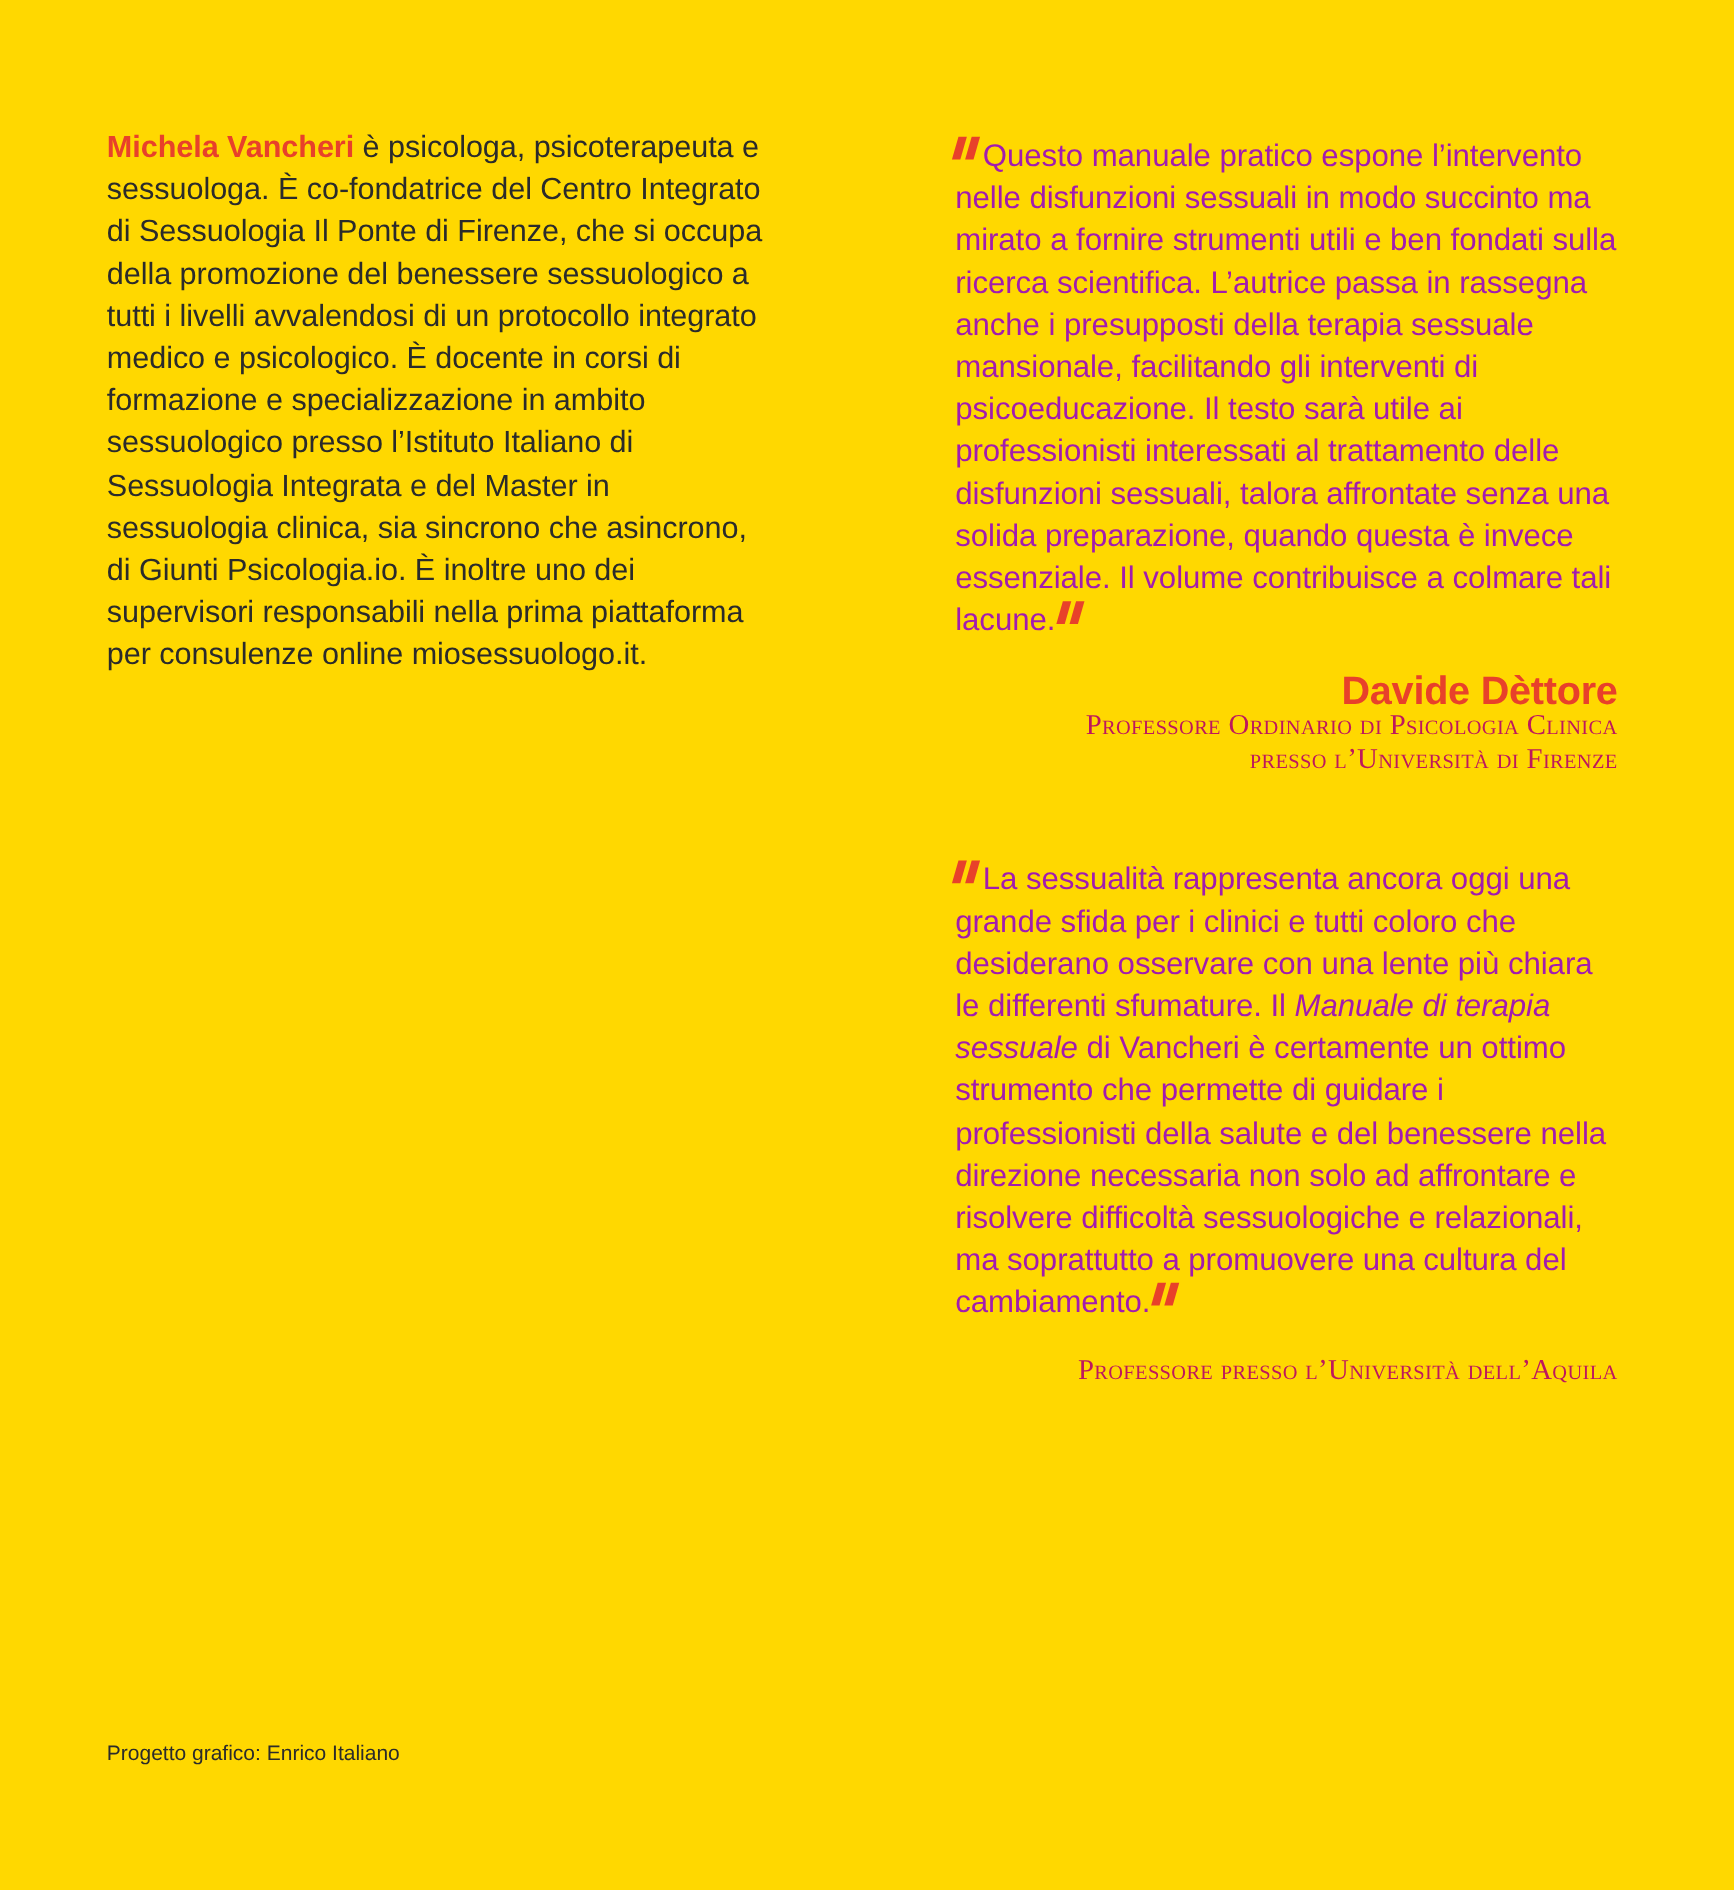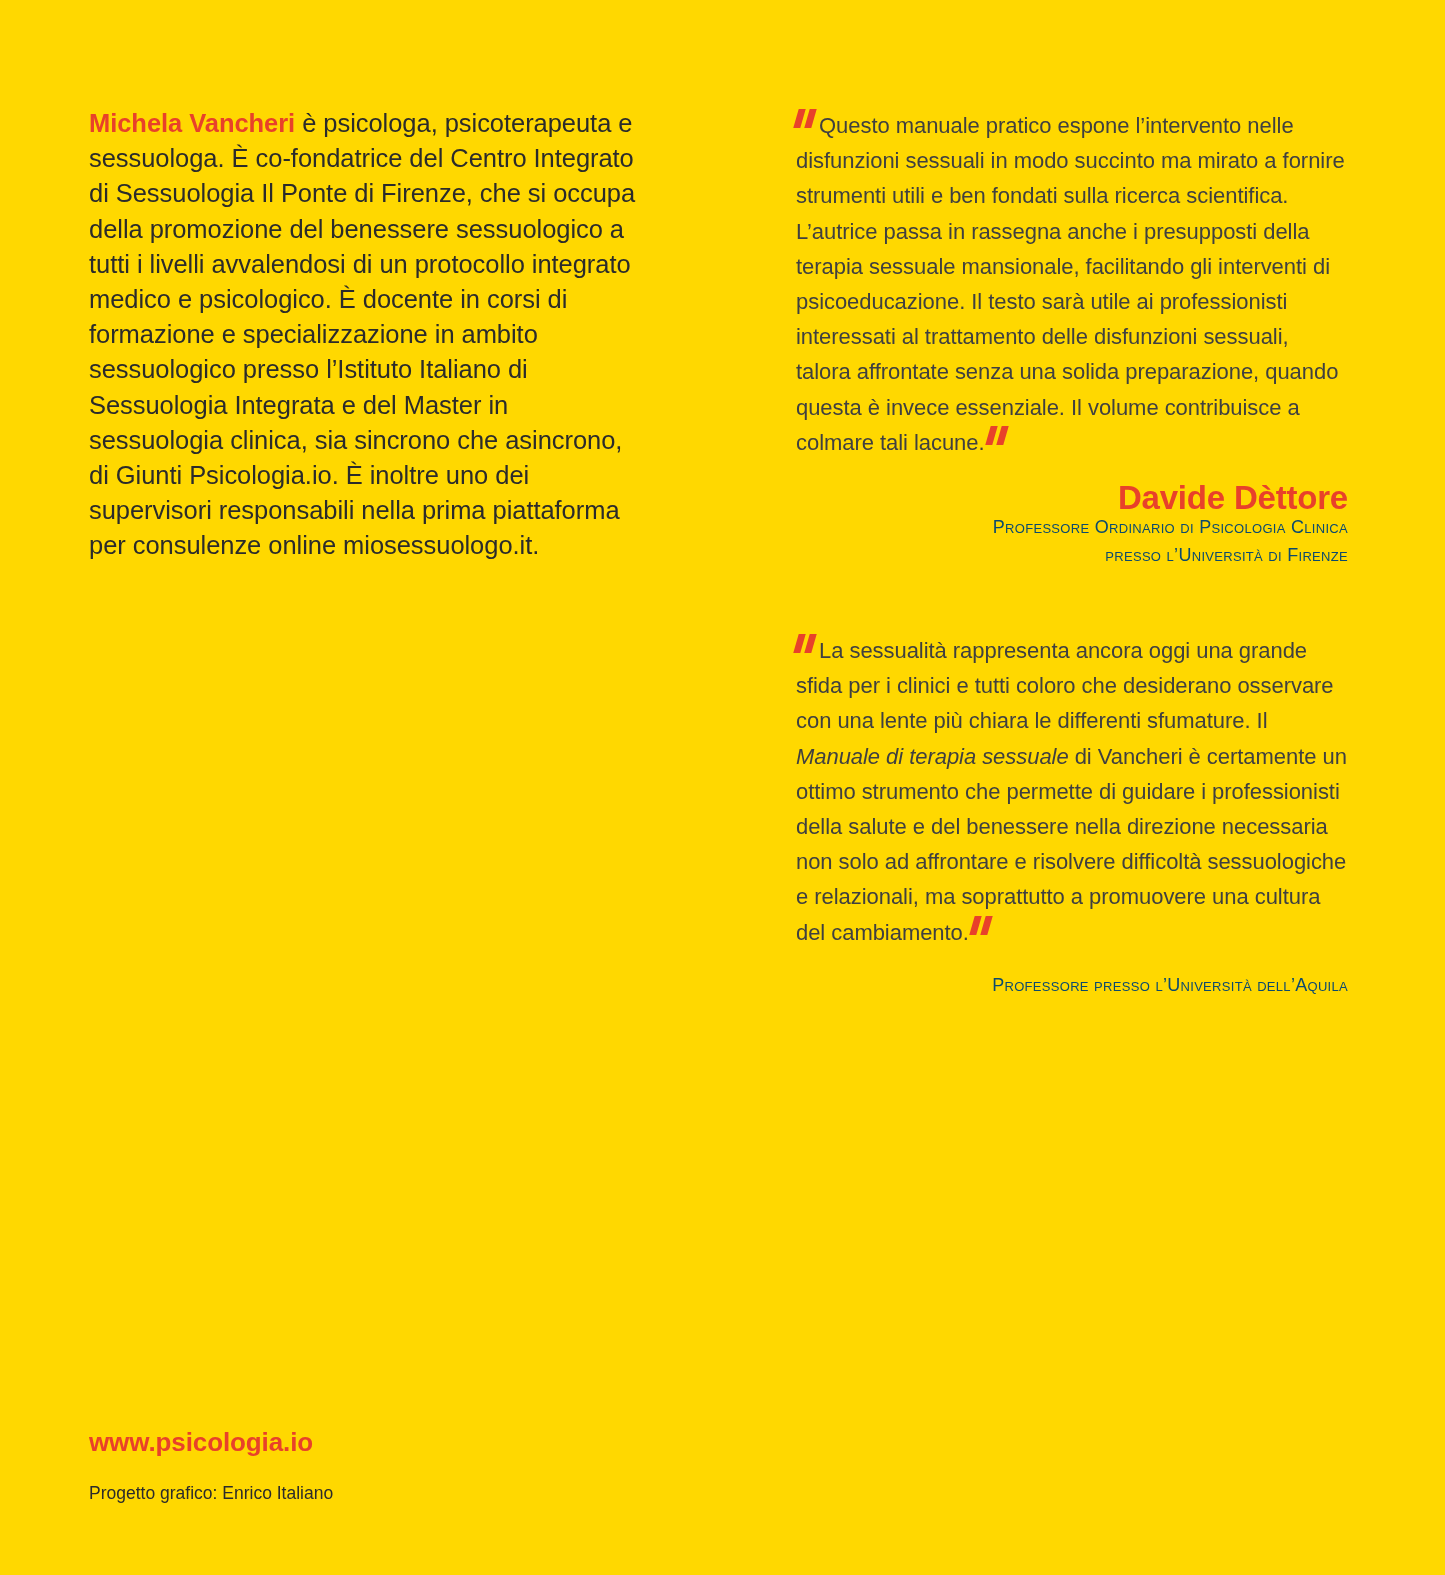--- a/index.html
+++ b/index.html
@@ -46,23 +46,23 @@
   .quotes-col {
     position: absolute;
     left: 796px;
     top: 86px;
     width: 552px;
   }
 
   .quote-block { position: relative; }
 
   .quote-text {
-    font-size: 22px;
+    font-size: 26px;
     line-height: 35.2px;
-    color: #404040;
+    color: #a21caf;
     letter-spacing: -0.05px;
     text-align: left;
   }
   .quote-text em {
     font-style: italic;
   }
 
   
   .qmark {
     display: inline-block;
@@ -91,26 +91,27 @@
     margin-top: 17px;
   }
   .attrib-name {
     color: #E8412A;
     font-weight: 700;
     font-size: 33px;
     line-height: 32px;
     letter-spacing: -0.2px;
   }
   .attrib-role {
-    color: #0c4a6e;
-    font-size: 18px;
+    color: #be185d;
+    font-size: 24px;
     line-height: 27.5px;
     font-variant: small-caps;
     letter-spacing: 0.3px;
     font-weight: 400;
+    font-family: Liberation Serif, serif;
   }
 
   .gap-between-quotes { height: 42px; }
 
   
   .footer {
     position: absolute;
     left: 89px;
     top: 1426px;
     width: 600px;
@@ -155,17 +156,16 @@
     <div class="quote-block">
       <p class="quote-text"><span class="qmark open"><i class="a"></i><i class="b"></i></span><span>La sessualità rappresenta ancora oggi una grande sfida per i clinici e tutti coloro che desiderano osservare con una lente più chiara le differenti sfumature. Il </span><em>Manuale di terapia sessuale</em><span> di Vancheri è certamente un ottimo strumento che permette di guidare i professionisti della salute e del benessere nella direzione necessaria non solo ad affrontare e risolvere difficoltà sessuologiche e relazionali, ma soprattutto a promuovere una cultura del cambiamento.</span><span class="qmark close"><i class="a"></i><i class="b"></i></span></p>
       <div class="attrib">
         <div class="attrib-role">Professore presso l’Università dell’Aquila</div>
       </div>
     </div>
 
   </div>
 
   <div class="footer">
-    <div class="footer-url">www.psicologia.io</div>
     <div class="footer-credit">Progetto grafico: Enrico Italiano</div>
   </div>
 
 </div>
 
 </body></html>

